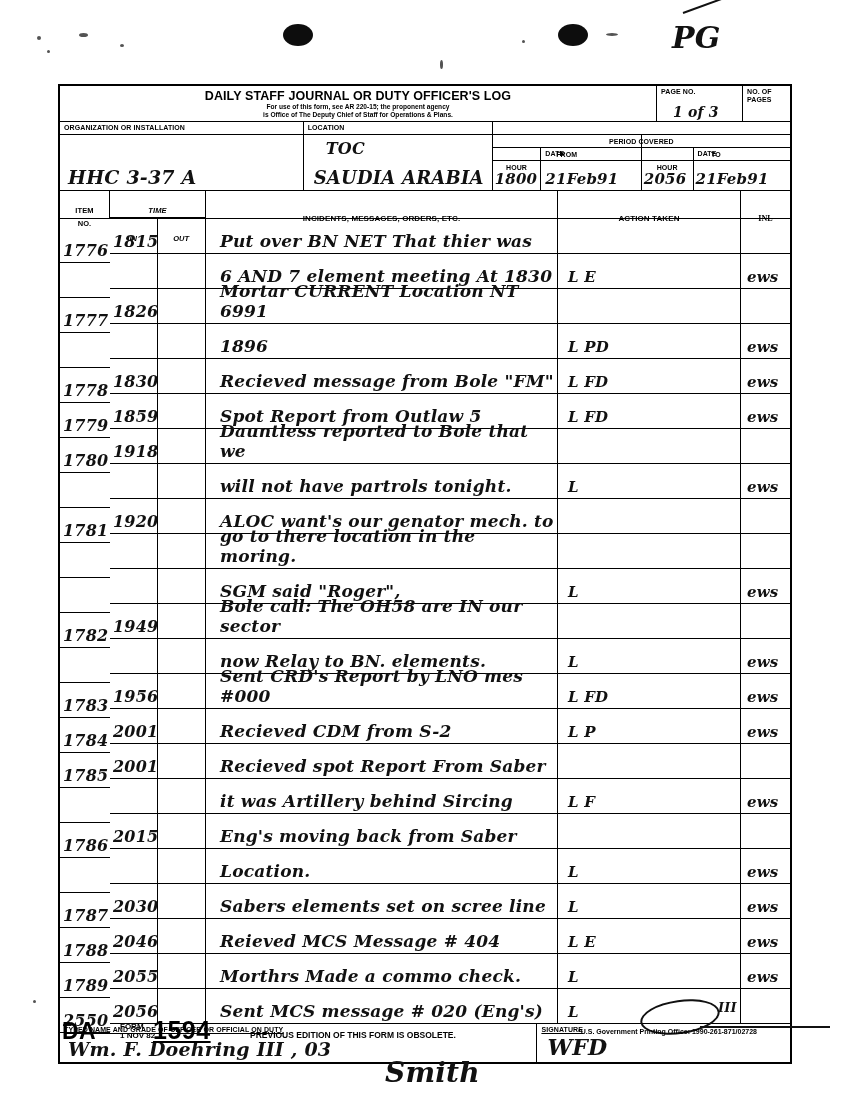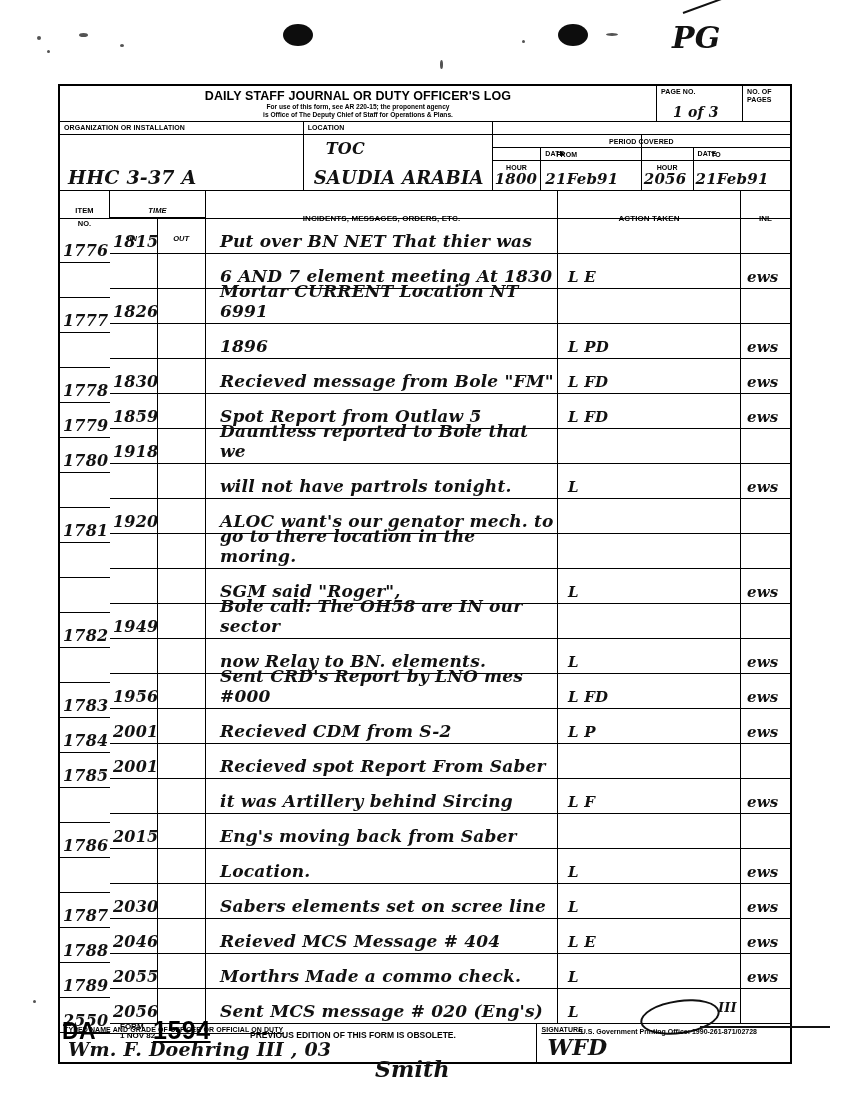--- a/index.html
+++ b/index.html
@@ -144,22 +144,22 @@
   }
 
   
   .pg-mark {
     position: absolute;
     left: 672px; top: 20px;
     font-size: 30px;
   }
   .bottom-scribble {
     position: absolute;
-    left: 375px; top: 1056px;
-    font-size: 22px;
+    left: 385px; top: 1056px;
+    font-size: 28px;
   }
   .sig-swirl {
     position: absolute;
     left: 640px; top: 1000px;
     width: 76px; height: 30px;
     border: 2px solid #111;
     border-radius: 50%;
     transform: rotate(-8deg);
   }
   .sig-tick {
@@ -299,21 +299,21 @@
         </div>
       </div>
     </div>
     <div class="cell" style="width:352px;height:28px;">
       <div class="ttl ttl-c" style="font-size:8px;padding-top:9px;">INCIDENTS, MESSAGES, ORDERS, ETC.</div>
     </div>
     <div class="cell" style="width:183px;height:28px;">
       <div class="ttl ttl-c" style="font-size:8px;padding-top:9px;">ACTION TAKEN</div>
     </div>
     <div class="cell" style="width:49px;height:28px;border-right:none;">
-      <div class="ttl ttl-c" style="font-size:8px;padding-top:9px;">INL</div>
+      <div class="ttl ttl-c" style="font-size:8px;padding-top:9px;font-family:Liberation Serif, serif;">INL</div>
     </div>
   </div>
 
   <div id="rows">
       <div class="drow">
         <div class="cell c-item">
           <div class="hw hw-entry">1776</div>
         </div>
         <div class="cell c-in">
           <div class="hw hw-entry">1815</div>

